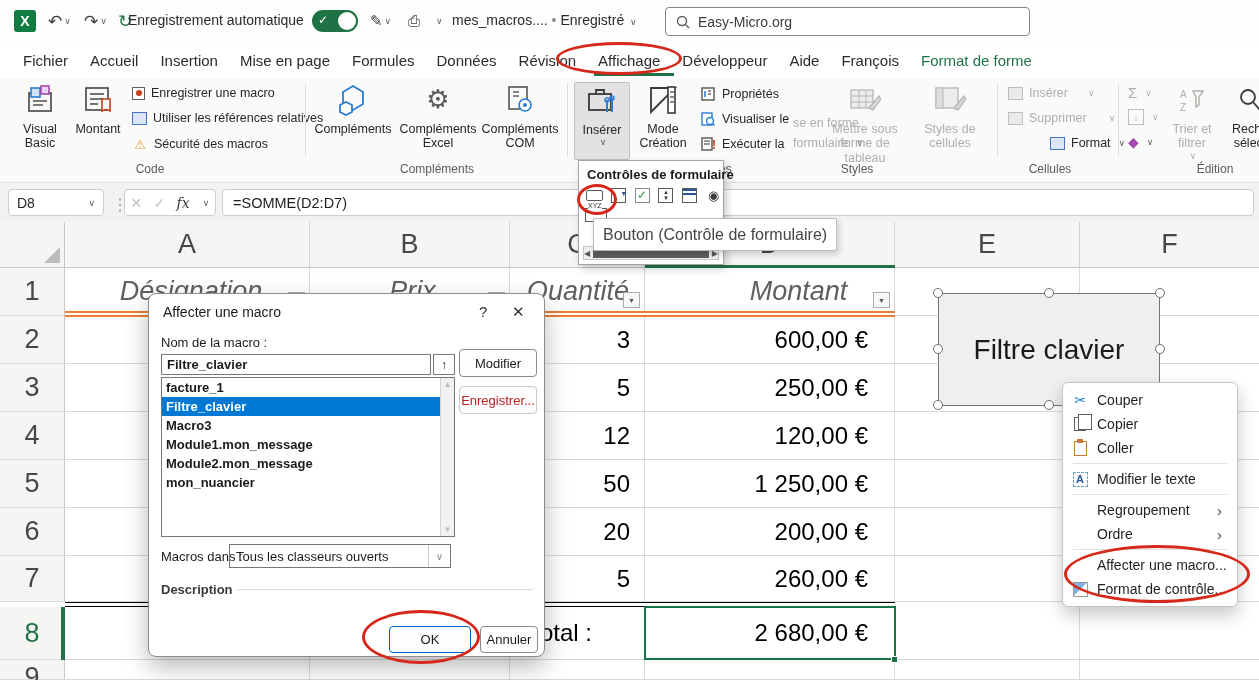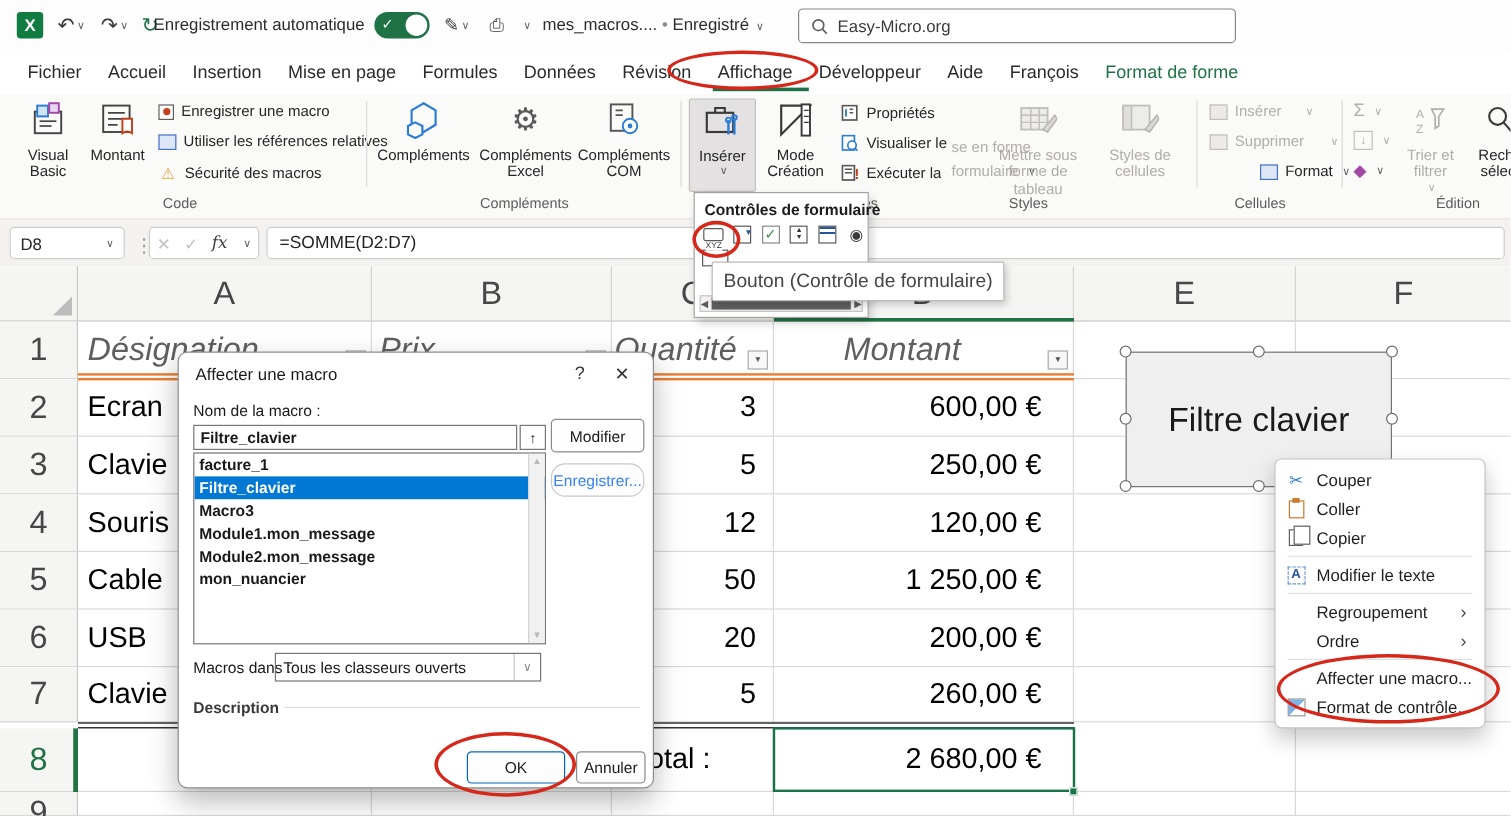--- a/index.html
+++ b/index.html
@@ -81,21 +81,21 @@
   .sheet{ position:absolute; top:222px; left:0; width:1259px; height:458px; background:#fff; }
   .hdrrow{ position:absolute; top:0; left:0; display:flex; width:1259px; height:46px; }
   .corner{ width:65px; background:#f5f5f4; border-right:1px solid #c8c8c8; border-bottom:1px solid #c8c8c8; position:relative; }
   .corner::after{ content:""; position:absolute; right:4px; bottom:4px; border-left:16px solid transparent; border-bottom:16px solid #bdbdbd; }
   .ch{ background:#f5f5f4; border-right:1px solid #d4d4d4; border-bottom:1px solid #c8c8c8;
        display:flex; align-items:center; justify-content:center; font-size:27px; color:#474747; }
   .row{ position:absolute; left:0; display:flex; width:1259px; }
   .rh{ width:65px; background:#f5f5f4; border-right:1px solid #c8c8c8; border-bottom:1px solid #d9d9d9;
        display:flex; align-items:center; justify-content:center; font-size:27px; color:#474747; }
   .c{ border-right:1px solid #d9d9d9; border-bottom:1px solid #d9d9d9; font-size:24px; color:#000;
-      display:flex; align-items:center; position:relative; }
+      display:flex; align-items:center; position:relative;justify-content:center; }
   .cA{ width:245px; padding-left:8px; } .cB{ width:200px; padding-left:6px; } .cC{ width:135px; }
   .cD{ width:250px; } .cE{ width:185px; } .cF{ width:179px; border-right:none; }
   .num{ justify-content:flex-end; padding-right:14px; }
   .amt{ padding-right:26px; }
   .hrc{ font-style:italic; font-size:27px; color:#5f5f5f; }
   .fbtn{ position:absolute; right:4px; bottom:7px; width:17px; height:16px; background:#f8f8f8; border:1px solid #ababab;
          display:flex; align-items:center; justify-content:center; font-size:7px; color:#555; }
   .orange-div{ position:absolute; left:65px; top:311px; width:830px; height:6px; background:#fff;
                border-top:2px solid #ed7d31; border-bottom:2px solid #ed7d31; }
   .black-div{ position:absolute; left:65px; top:602px; width:830px; height:5px; background:#fff;
@@ -150,21 +150,21 @@
   .dlg-upbtn{ position:absolute; left:284px; top:60px; width:22px; height:21px; border:1px solid #767676;
               display:flex; align-items:center; justify-content:center; font-size:12px; }
   .dlg-list{ position:absolute; left:12px; top:83px; width:294px; height:160px; border:1px solid #767676; overflow:hidden; }
   .dlg-item{ height:19px; line-height:19px; padding-left:4px; font-weight:bold; white-space:nowrap; }
   .dlg-item.selected{ background:#0078d4; color:#fff; }
   .dlg-vscroll{ position:absolute; right:0; top:0; width:14px; height:100%; background:#f1f1f1; border-left:1px solid #d4d4d4;
                 display:flex; flex-direction:column; justify-content:space-between; align-items:center;
                 font-size:8px; color:#b9b9b9; padding:2px 0; }
   .dlg-btn{ position:absolute; border:1px solid #8a8a8a; border-radius:4px; background:#fdfdfd; font-size:13px;
             display:flex; align-items:center; justify-content:center;text-align:right; }
-  .dlg-btn.disabled{ color:#3b82f6; border-color:#c9c9c9;border-radius:12px; }
+  .dlg-btn.disabled{ color:#b91c1c; border-color:#c9c9c9; }
   .dlg-btn.primary{ border:1.5px solid #0067c0; }
   .dlg-combo{ position:absolute; left:80px; top:250px; width:222px; height:24px; border:1px solid #767676;
               display:flex; align-items:center; padding-left:6px; font-size:13px; }
   .dlg-combo .dd{ position:absolute; right:0; top:0; width:22px; height:100%; border-left:1px solid #c9c9c9;
                   display:flex; align-items:center; justify-content:center; color:#8a8a8a; font-size:10px; }
   .desc-line{ position:absolute; left:88px; top:295px; width:296px; height:1px; background:#dcdcdc; }
 
   
   .ctx{ position:absolute; left:1062px; top:382px; width:176px; background:#fff; border:1px solid #c6c4c3;
         border-radius:6px; box-shadow:0 8px 18px rgba(0,0,0,.22); z-index:55; padding:5px 0; font-size:14px; color:#1f1f1f; }
@@ -692,29 +692,29 @@
     <div class="dlg-btn" style="left:331px; top:332px; width:58px; height:27px;">Annuler</div>
   </div>
 
   <div class="ctx">
     <div class="ctx-item">
       <span class="ctx-ico i-scissors"></span>
       <span class="ctx-lbl">Couper</span>
     </div>
     <div class="ctx-item">
       <span class="ctx-ico">
-          <span class="paste-ic"></span>
-        </span>
-      <span class="ctx-lbl">Coller</span>
+          <span class="cp-ic"></span>
+        </span>
+      <span class="ctx-lbl">Copier</span>
     </div>
     <div class="ctx-item">
       <span class="ctx-ico">
-          <span class="cp-ic"></span>
-        </span>
-      <span class="ctx-lbl">Copier</span>
+          <span class="paste-ic"></span>
+        </span>
+      <span class="ctx-lbl">Coller</span>
     </div>
     <div class="ctx-sep"></div>
     <div class="ctx-item">
       <span class="ctx-ico">
           <span class="edit-ic">A</span>
         </span>
       <span class="ctx-lbl">Modifier le texte</span>
     </div>
     <div class="ctx-sep"></div>
     <div class="ctx-item">

